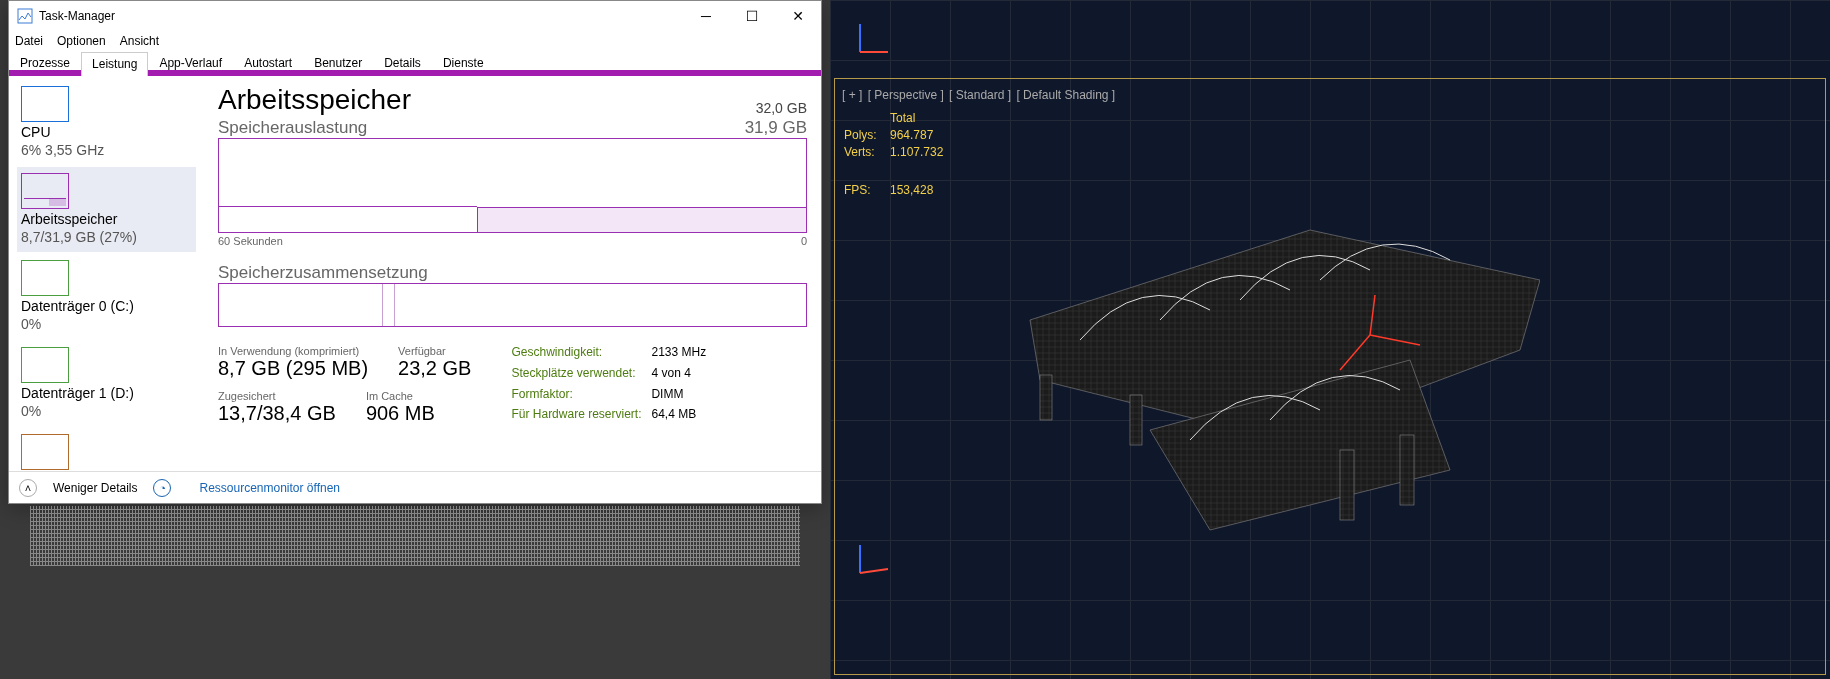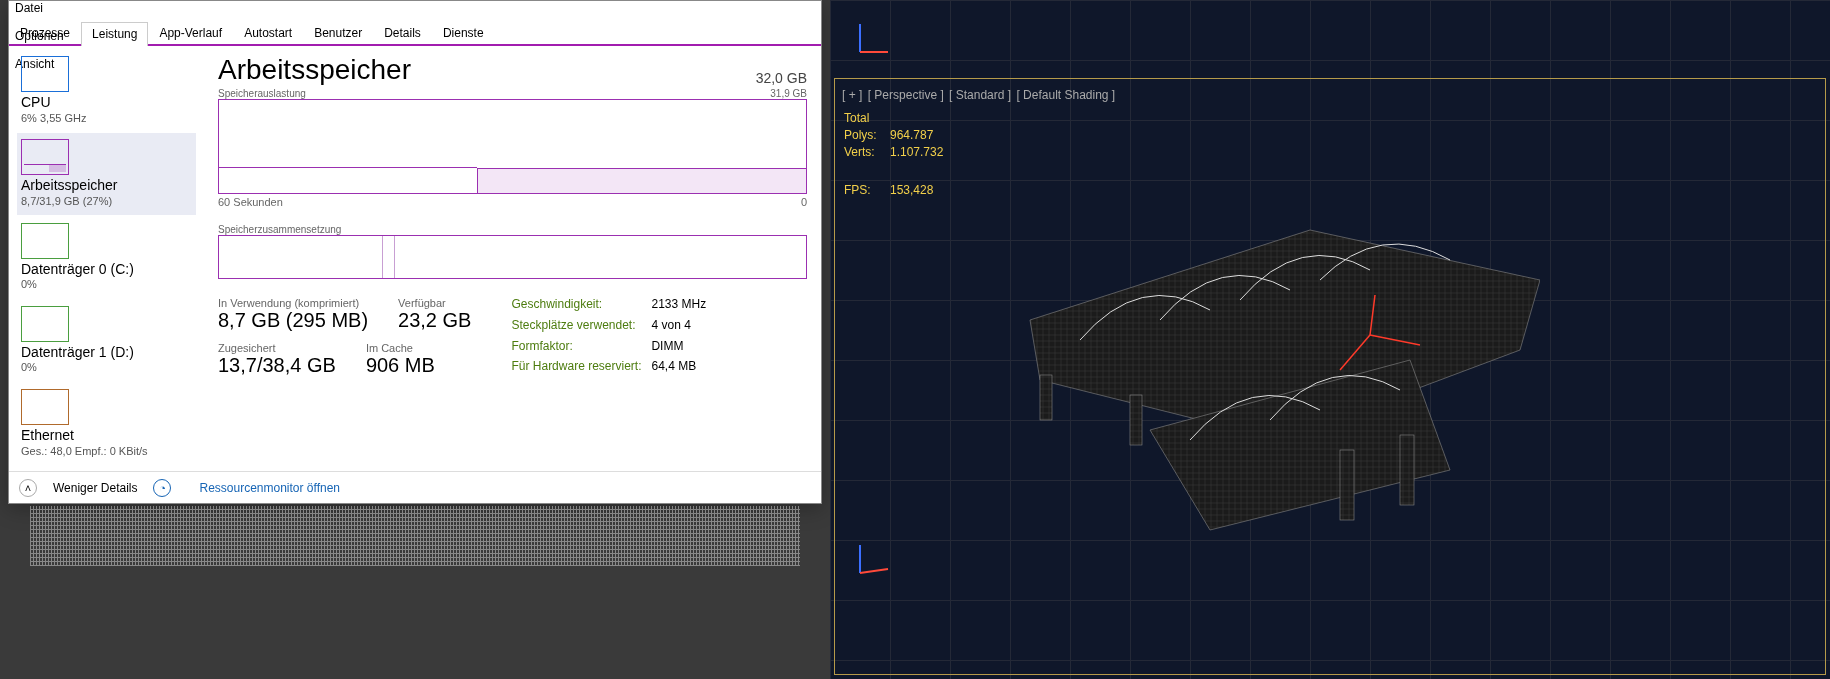--- a/index.html
+++ b/index.html
@@ -5,49 +5,49 @@
 * { box-sizing: border-box; margin: 0; padding: 0; font-family: "Segoe UI", Arial, sans-serif; }
 body { width: 1830px; height: 679px; background: #3a3a3a; overflow: hidden; position: relative; }
 
 
 .tm-window { position: absolute; left: 8px; top: 0; width: 814px; height: 504px; background: #fff; border: 1px solid #888; box-shadow: 0 4px 20px rgba(0,0,0,0.3); display: flex; flex-direction: column; }
 .tm-titlebar { height: 30px; display: flex; align-items: center; padding: 0 0 0 8px; font-size: 12px; }
 .tm-titlebar .icon { width: 16px; height: 16px; margin-right: 6px; display: inline-flex; align-items: center; justify-content: center; }
 .tm-titlebar .title { flex: 1; }
 .tm-winbtn { width: 46px; height: 30px; display: flex; align-items: center; justify-content: center; font-size: 14px; cursor: pointer; }
 
-.tm-menubar { height: 20px; display: flex; align-items: flex-start; padding: 0 6px; font-size: 12px; gap: 14px; flex-direction: column; }
+.tm-menubar { height: 20px; display: flex; align-items: center; padding: 0 6px; font-size: 12px; gap: 14px; }
 .tm-menubar span { cursor: pointer; }
 
-.tm-tabs { height: 25px; display: flex; align-items: flex-start; border-bottom: 2px solid #a21caf; font-size: 12px; }
+.tm-tabs { height: 25px; display: flex; align-items: flex-start; border-bottom: 6px solid #a21caf; font-size: 12px; }
 .tm-tab { padding: 4px 10px 5px; cursor: pointer; border: 1px solid transparent; border-bottom: none; }
 .tm-tab.active { background: #fff; border-color: #ccc; position: relative; top: 1px; }
 
 .tm-body { flex: 1; display: flex; overflow: hidden; }
 
 
 .tm-sidebar { width: 195px; padding: 4px 8px; display: flex; flex-direction: column; gap: 2px; overflow-y: auto; }
 .tm-side-item { display: flex; align-items: flex-start; gap: 2px; padding: 6px 4px; cursor: pointer; flex-direction: column; }
 .tm-side-item.selected { background: #e9ebf4; }
 .tm-thumb { width: 48px; height: 36px; border: 1px solid; flex-shrink: 0; position: relative; }
 .tm-thumb.cpu { border-color: #1a6fd8; }
 .tm-thumb.mem { border-color: #9b2fb1; }
 .tm-thumb.disk { border-color: #4a9e3f; }
 .tm-thumb.eth { border-color: #b06a2c; }
 .tm-thumb.gpu { border-color: #1a6fd8; }
 .tm-side-text { display: flex; flex-direction: column; font-size: 12px; line-height: 1.25; overflow: hidden; }
 .tm-side-text .big { font-size: 14px; }
-.tm-side-text .small { font-size: 11px; color: #555; white-space: nowrap; }
+.tm-side-text .small { font-size: 14px; color: #555; white-space: nowrap; }
 
 
 .tm-main { flex: 1; padding: 8px 14px; display: flex; flex-direction: column; }
 .tm-head { display: flex; justify-content: space-between; align-items: flex-end; margin-bottom: 2px; }
 .tm-head h1 { font-size: 28px; font-weight: 300; }
 .tm-head .cap { font-size: 14px; color: #444; }
-.tm-graph-label { font-size: 10px; color: #666; display: flex; justify-content: space-between; }
+.tm-graph-label { font-size: 17px; color: #666; display: flex; justify-content: space-between; }
 .tm-graph { height: 95px; border: 1px solid #9b2fb1; margin-bottom: 2px; position: relative; background: #fff; }
 .tm-graph-fill { position: absolute; left: 44%; right: 0; bottom: 0; height: 27%; background: rgba(155,47,177,0.12); border-top: 1px solid #9b2fb1; border-left: 1px solid #9b2fb1; }
 .tm-graph-line { position: absolute; left: 0; right: 56%; bottom: 27%; height: 1px; background: #9b2fb1; }
 .tm-axis { font-size: 11px; color: #666; display: flex; justify-content: space-between; margin-bottom: 16px; }
 
 .tm-comp { height: 44px; border: 1px solid #9b2fb1; margin-bottom: 18px; display: flex; }
 .tm-comp-seg1 { width: 28%; border-right: 1px solid #c89fd3; }
 .tm-comp-seg2 { width: 2%; border-right: 1px solid #c89fd3; }
 
 .tm-stats { display: flex; gap: 40px; font-size: 12px; }
@@ -61,21 +61,21 @@
 .tm-footer { height: 32px; border-top: 1px solid #ddd; display: flex; align-items: center; padding: 0 10px; gap: 16px; font-size: 12px; }
 .tm-footer .link { color: #1765b5; cursor: pointer; padding-left: 12px; }
 .tm-footer .ficon { width: 18px; height: 18px; border: 1px solid #aaa; border-radius: 50%; display: flex; align-items: center; justify-content: center; font-size: 11px; }
 
 
 .viewport3d { position: absolute; left: 830px; top: 0; right: 0; bottom: 0; background: #0f172a; }
 .vp-header { position: absolute; top: 88px; left: 12px; font-size: 12px; color: #aaa; }
 .vp-header span { margin-right: 2px; }
 .vp-stats { position: absolute; top: 110px; left: 14px; font-family: "Consolas", monospace; font-size: 12px; color: #f2d04a; line-height: 1.4; }
 .vp-stats .lbl { color: #f2d04a; display: inline-block; width: 46px; }
-.vp-stats .hdr { color: #f2d04a; }
+.vp-stats .hdr { color: #f2d04a; margin-left: 46px; }
 .vp-grid { position: absolute; inset: 0;
   background-image:
     linear-gradient(#555 1px, transparent 1px),
     linear-gradient(90deg, #555 1px, transparent 1px);
   background-size: 60px 60px;
   opacity: 0.3;
 }
 .vp-frame { position: absolute; top: 78px; left: 4px; right: 4px; bottom: 4px; border: 1px solid #b59a4a; pointer-events: none; }
 .vp-gizmo-top { position: absolute; top: 18px; left: 24px; width: 40px; height: 40px; }
 .vp-gizmo-bottom { position: absolute; bottom: 100px; left: 24px; width: 40px; height: 40px; }
@@ -90,20 +90,32 @@
 
 
 .spark { position: absolute; left: 2px; right: 2px; bottom: 2px; height: 8px; }
 .spark.mem { background: linear-gradient(to right, transparent 0 60%, rgba(155,47,177,0.25) 60% 100%); border-top: 1px solid #9b2fb1; }
 </style>
 </head>
 <body>
 
 <div class="tm-window">
 
+  <div class="tm-titlebar">
+    <span class="icon">
+      <svg width="16" height="16" viewBox="0 0 16 16">
+          <rect x="1" y="1" width="14" height="14" fill="none" stroke="#3a7bd5"></rect>
+          <polyline points="2,12 5,8 8,11 11,5 14,9" fill="none" stroke="#3a7bd5"></polyline>
+        </svg>
+    </span>
+    <span class="title">Task-Manager</span>
+    <div class="tm-winbtn">─</div>
+    <div class="tm-winbtn">☐</div>
+    <div class="tm-winbtn">✕</div>
+  </div>
 
   <div class="tm-menubar">
     <span>Datei</span>
     <span>Optionen</span>
     <span>Ansicht</span>
   </div>
 
   <div class="tm-tabs">
     <div class="tm-tab">Prozesse</div>
     <div class="tm-tab active">Leistung</div>

